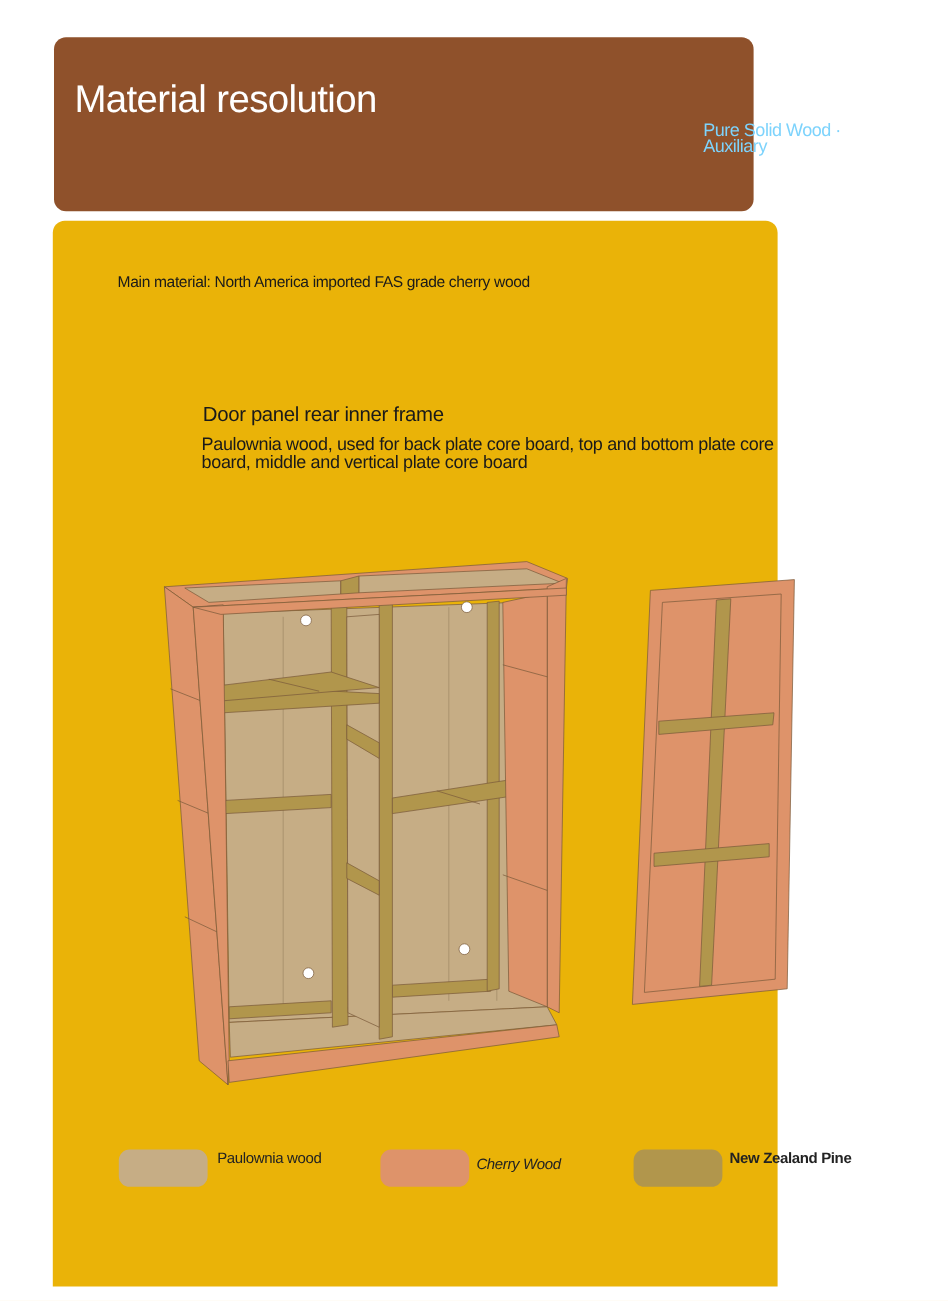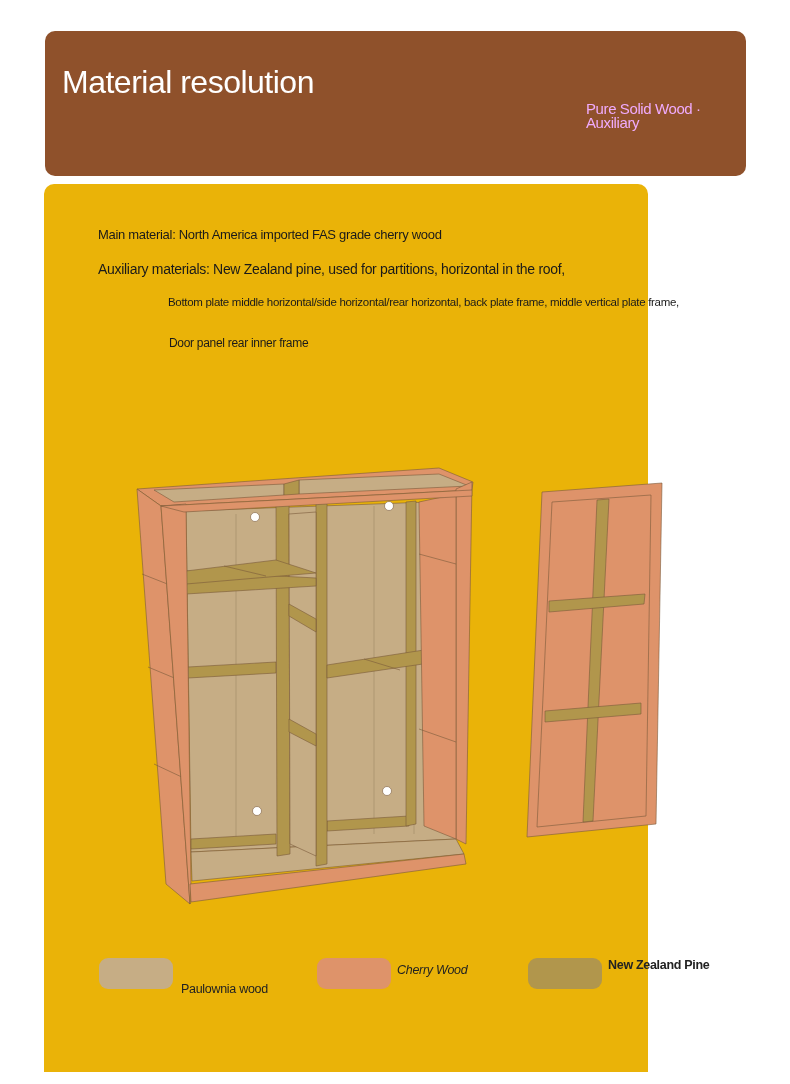--- a/index.html
+++ b/index.html
@@ -1,39 +1,39 @@
 <!DOCTYPE html>
 <html><head>
 <meta charset="utf-8">
 <style>
   html, body { margin: 0; padding: 0; background: #ffffff; }
   body { width: 790px; height: 1084px; position: relative; overflow: hidden; font-family: "Liberation Sans", sans-serif; }
 
   .header {
-    position: absolute; left: 45px; top: 31px; width: 701px; height: 145px;
+    position: absolute; left: 45px; top: 31px; width: 583px; height: 145px;
     background: #8f512b; border-radius: 10px;
   }
   .header-title {
     position: absolute; left: 17px; top: 33px; color: #ffffff;
     font-size: 32px; letter-spacing: -0.5px;
   }
   .header-sub {
-    position: absolute; left: 541px; top: 71px; color: #f0abfc;
+    position: absolute; left: 541px; top: 71px; color: #7dd3fc;
     font-size: 15px; line-height: 14px; letter-spacing: -0.4px; width: 150px;
   }
 
   .card {
     position: absolute; left: 44px; top: 184px; width: 604px; height: 888px;
     background: #eab308; border-radius: 10px 10px 0 0;
   }
   .txt { position: absolute; color: #1a1a1a; letter-spacing: -0.3px; }
   .t1 { left: 54px; top: 43px; font-size: 13px; }
   .t2 { left: 54px; top: 77px; font-size: 14px; }
   .t3 { left: 124px; top: 112px; font-size: 11.5px; width: 520px; line-height: 12px; }
-  .t4 { left: 125px; top: 152px; font-size: 12px; }
+  .t4 { left: 125px; top: 152px; font-size: 17px; }
   .t5 { left: 124px; top: 179px; font-size: 15px; width: 520px; line-height: 15px; }
 
   .illus { position: absolute; left: 0; top: 0; }
 
   .legend-item { position: absolute; }
   .swatch { position: absolute; width: 74px; height: 31px; border-radius: 9px; }
   .legend-label { position: absolute; font-size: 12.5px; color: #222; letter-spacing: -0.3px; white-space: nowrap; }
 </style>
 </head>
 <body>
@@ -41,23 +41,22 @@
 <div class="header">
   <div class="header-title">Material resolution</div>
   <div class="header-sub">
     <div>Pure Solid Wood ·</div>
     <div>Auxiliary</div>
   </div>
 </div>
 
 <div class="card">
   <div class="txt t1">Main material: North America imported FAS grade cherry wood</div>
-  <div class="txt t2">Auxiliary materials: New Zealand pine, used for partitions, horizontal in the roof,</div>
-  <div class="txt t3">Bottom plate middle horizontal/side horizontal/rear horizontal, back plate frame, middle vertical plate frame,</div>
   <div class="txt t4">Door panel rear inner frame</div>
+  <div class="txt t5">Paulownia wood, used for back plate core board, top and bottom plate core board, middle and vertical plate core board</div>
 
   <svg class="illus" width="702" height="888" viewBox="0 0 702 888">
     <g stroke="#7a5a3a" stroke-width="0.6" stroke-linejoin="round">
 
       <polygon points="93,305 117,322 428,306 429,298 395,284" fill="#de936a"></polygon>
       <polygon points="130,318 240,311 240,300 110,306" fill="#c6ad85"></polygon>
       <polygon points="255,310 425,302 395,290 255,296" fill="#c6ad85"></polygon>
       <polygon points="240,311 255,310 255,296 240,300" fill="#b1964c"></polygon>
 
       <polygon points="93,305 117,322 146,720 122,700" fill="#de936a"></polygon>
@@ -115,21 +114,21 @@
       <polygon points="498,308 618,299 612,640 483,653" fill="#de936a"></polygon>
       <polygon points="508,318 607,311 602,632 493,643" fill="#de936a"></polygon>
       <polygon points="553,316 565,315 549,637 539,638" fill="#b1964c"></polygon>
       <polygon points="505,417 601,410 600,420 505,428" fill="#b1964c"></polygon>
       <polygon points="501,527 597,519 597,530 501,538" fill="#b1964c"></polygon>
     </g>
   </svg>
 
   <div class="legend-item">
     <div class="swatch" style="left:55px; top:774px; background:#c6ad85;"></div>
-    <div class="legend-label" style="left:137px; top:774px;margin-top:24px;">Paulownia wood</div>
+    <div class="legend-label" style="left:137px; top:774px;">Paulownia wood</div>
   </div>
   <div class="legend-item">
     <div class="swatch" style="left:273px; top:774px; background:#de936a;"></div>
     <div class="legend-label" style="left:353px; top:779px;font-style:italic;">Cherry Wood</div>
   </div>
   <div class="legend-item">
     <div class="swatch" style="left:484px; top:774px; background:#b1964c;"></div>
     <div class="legend-label" style="left:564px; top:774px;font-weight:bold;">New Zealand Pine</div>
   </div>
 </div>

